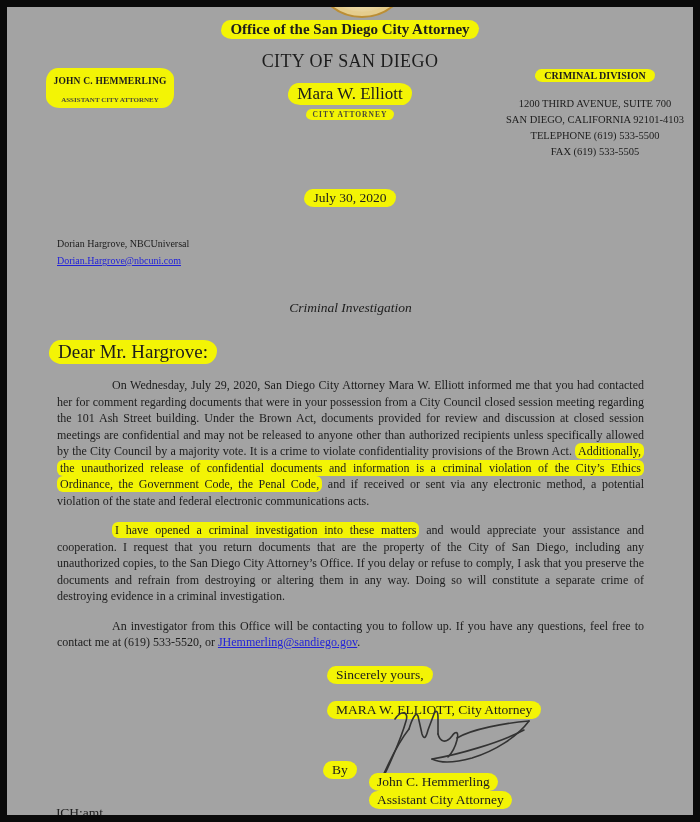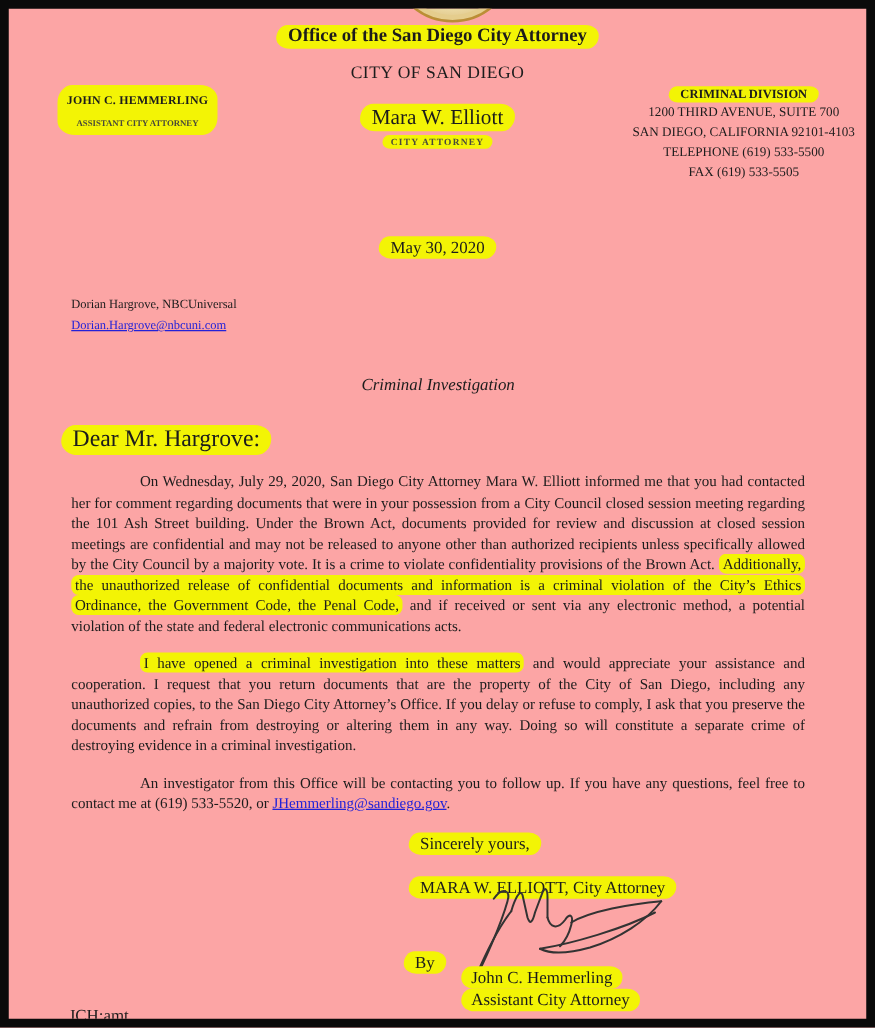--- a/index.html
+++ b/index.html
@@ -6,21 +6,21 @@
     --hl: #f3f405;
     --link: #2222d8;
     --text: #1c1c1c;
     --border: #0a0a0a;
     --seal-gold: #bb8e35;
     --seal-fill: #f0e2b4;
   }
   html, body { margin: 0; padding: 0; background: #444; }
   .page {
     width: 700px; height: 822px; box-sizing: border-box;
-    background: #fca5a5; border: 7px solid var(--border);
+    background: #a3a3a3; border: 7px solid var(--border);
     position: relative; overflow: hidden;
     font-family: "Liberation Serif", "DejaVu Serif", serif;
     color: var(--text);
   }
   .hl {
     background: var(--hl);
     border-radius: 12px 14px 12px 14px / 14px 11px 14px 11px;
     padding: 1px 9px; display: inline-block;
   }
   .hl-inline {
@@ -32,32 +32,32 @@
   
   .letterhead { position: relative; height: 148px; }
   .seal {
     position: absolute; left: 305px; top: -89px;
     width: 96px; height: 96px; border-radius: 50%;
     border: 2px solid var(--seal-gold);
     background: radial-gradient(circle at 50% 45%, var(--seal-fill) 55%, #ddbf79 80%, #cfa851 100%);
     box-shadow: inset 0 0 0 4px #e5cd8d;
   }
   .office-title { text-align: center; padding-top: 13px; font-weight: bold; font-size: 15px; }
-  .city-line { text-align: center; margin-top: 12px; font-size: 14px; letter-spacing: 0.4px; }
+  .city-line { text-align: center; margin-top: 12px; font-size: 18px; letter-spacing: 0.4px; }
   .lh-left { position: absolute; left: 28px; top: 61px; width: 150px; text-align: center; }
   .lh-left .name { font-size: 9.5px; font-weight: bold; letter-spacing: 0.2px; }
   .lh-left .title { font-size: 7px; font-weight: bold; color: #4a4a3a; margin-top: 1px; }
   .lh-left .hl { padding: 2px 7px; }
   .lh-center { position: absolute; left: 0; right: 0; top: 76px; text-align: center; }
   .lh-center .name { font-size: 17px; }
   .lh-center .title { font-size: 7.5px; font-weight: bold; letter-spacing: 1px; color: #4a4a3a; text-align: center; }
   .lh-center .title-wrap { margin-top: -2px; }
   .lh-center .title-wrap .hl { padding: 1px 7px; }
   .lh-right { position: absolute; left: 494px; top: 62px; width: 188px; text-align: center; }
-  .lh-right .division { font-size: 10px; font-weight: bold; margin-bottom: 1px; }
+  .lh-right .division { font-size: 10px; font-weight: bold; margin-bottom: 14px; }
   .lh-right .addr { font-size: 10.5px; line-height: 16px; white-space: nowrap; }
   
   .date-line { text-align: center; margin-top: 34px; font-size: 13.5px; }
   .content { padding: 0 49px 0 50px; }
   .recipient { margin-top: 28px; font-size: 10px; line-height: 17px; }
   .subject { text-align: center; font-style: italic; margin-top: 31px; font-size: 13.5px; }
   .salutation { margin-top: 24px; font-size: 19px; margin-left: -8px; }
   .para {
     margin: 13px 0 0 0; font-size: 12px; line-height: 16.5px;
     text-align: justify; text-indent: 55px;
@@ -101,21 +101,21 @@
     <div class="lh-right">
       <div class="division"><span class="hl">CRIMINAL DIVISION</span></div>
       <div class="addr">1200 THIRD AVENUE, SUITE 700</div>
       <div class="addr">SAN DIEGO, CALIFORNIA 92101-4103</div>
       <div class="addr">TELEPHONE (619) 533-5500</div>
       <div class="addr">FAX (619) 533-5505</div>
     </div>
   </div>
 
   <div class="date-line">
-    <span class="hl">May 30, 2020</span>
+    <span class="hl">July 30, 2020</span>
   </div>
 
   <div class="content">
 
     <div class="recipient">
       <div>Dorian Hargrove, NBCUniversal</div>
       <div><a class="link">Dorian.Hargrove@nbcuni.com</a></div>
     </div>
 
     <div class="subject">Criminal Investigation</div>

